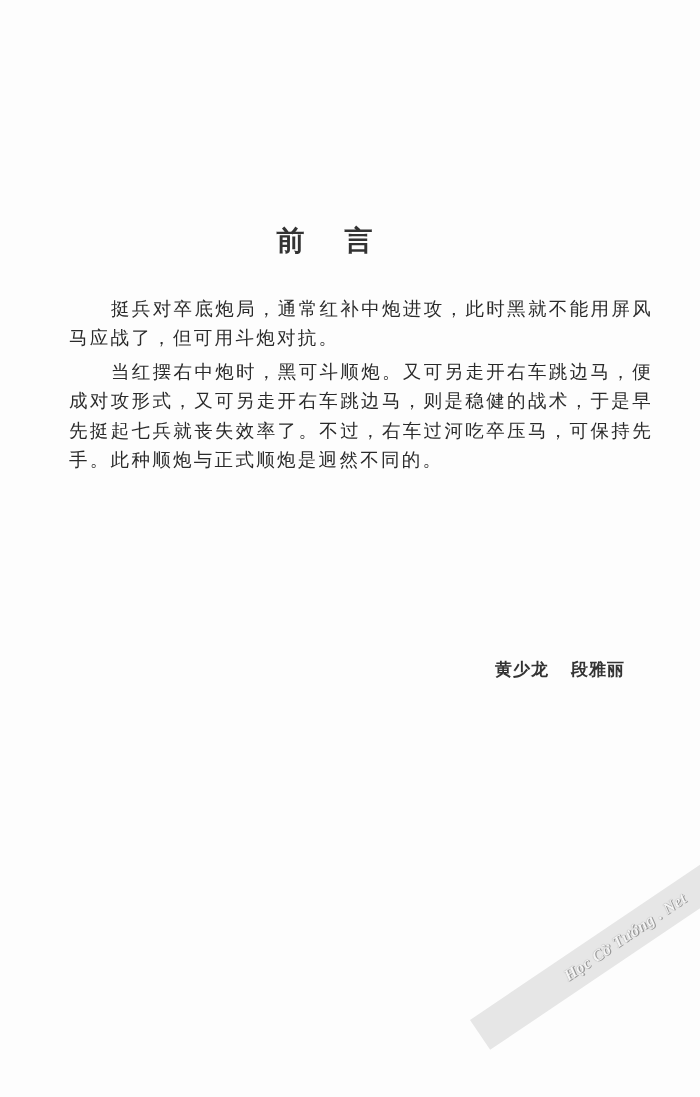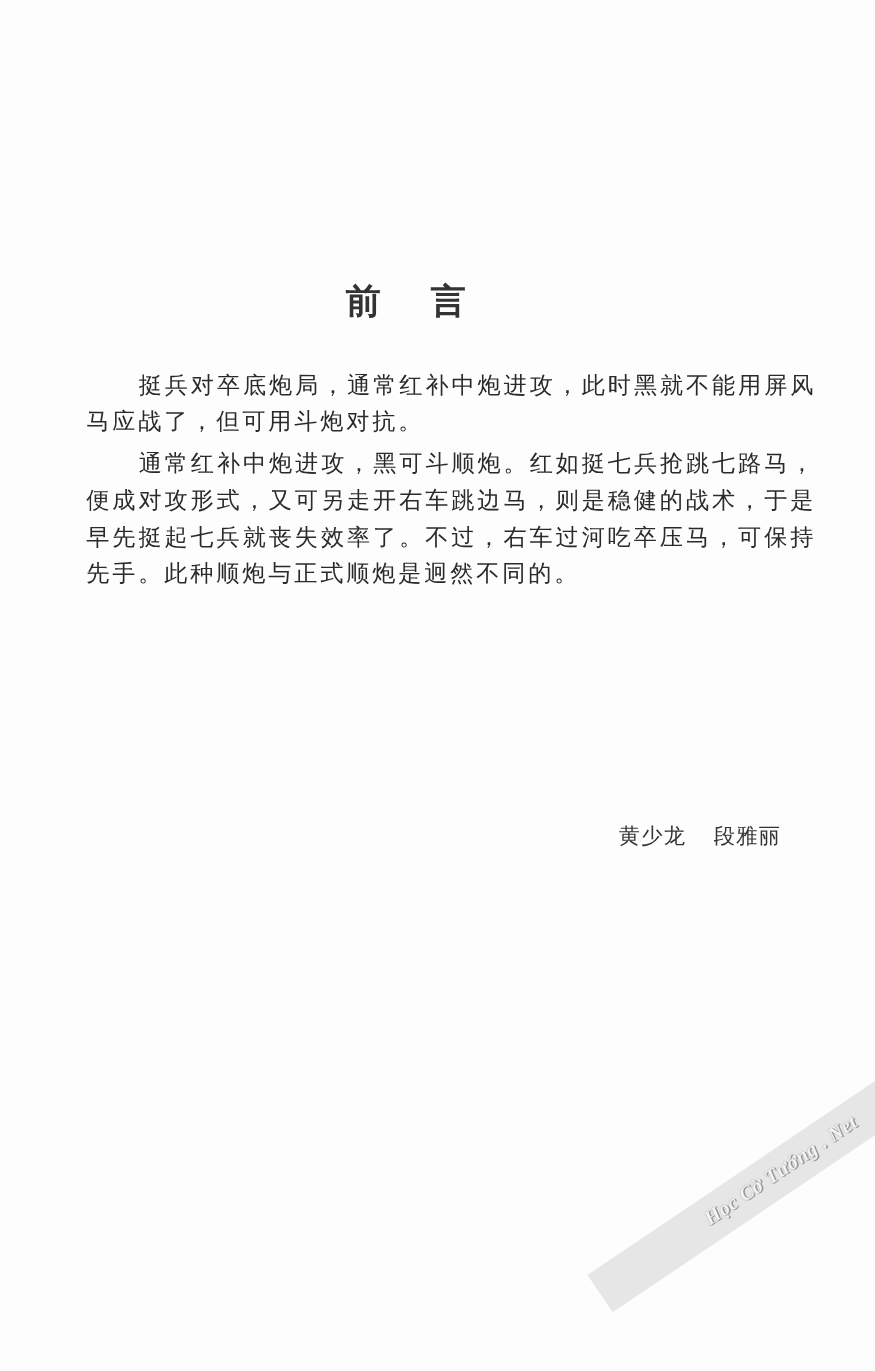--- a/index.html
+++ b/index.html
@@ -49,21 +49,21 @@
     text-indent: 42px;
   }
   .sign {
     position: absolute;
     top: 655px;
     left: 460px;
     width: 200px;
     text-align: center;
     font-size: 17px;
     font-family: "DejaVu Sans", "Liberation Sans", sans-serif;
-    font-weight: normal;
+    font-weight: bold;
     color: #333;
     letter-spacing: 1px;
     line-height: 28px;
   }
   .sign .gap { display: inline-block; width: 22px; }
   .date {
     position: absolute;
     top: 684px;
     left: 460px;
     width: 200px;
@@ -99,21 +99,21 @@
 </style>
 </head>
 <body>
 
 <div class="page">
 
   <div class="title">前言</div>
 
   <div class="body">
     <p>挺兵对卒底炮局，通常红补中炮进攻，此时黑就不能用屏风马应战了，但可用斗炮对抗。</p>
-    <p>通常红补中炮进攻，黑可斗顺炮。红如挺七兵抢跳七路马，便成对攻形式，又可另走开右车跳边马，则是稳健的战术，于是早先挺起七兵就丧失效率了。不过，右车过河吃卒压马，可保持先手。此种顺炮与正式顺炮是迥然不同的。</p>
+    <p>当红摆右中炮时，黑可斗顺炮。又可另走开右车跳边马，便成对攻形式，又可另走开右车跳边马，则是稳健的战术，于是早先挺起七兵就丧失效率了。不过，右车过河吃卒压马，可保持先手。此种顺炮与正式顺炮是迥然不同的。</p>
   </div>
 
   <div class="sign">
     <span>黄少龙</span><span class="gap"></span><span>段雅丽</span>
   </div>
 
 
   <div class="watermark">
     <span>Học Cờ Tướng . Net</span>
   </div>

